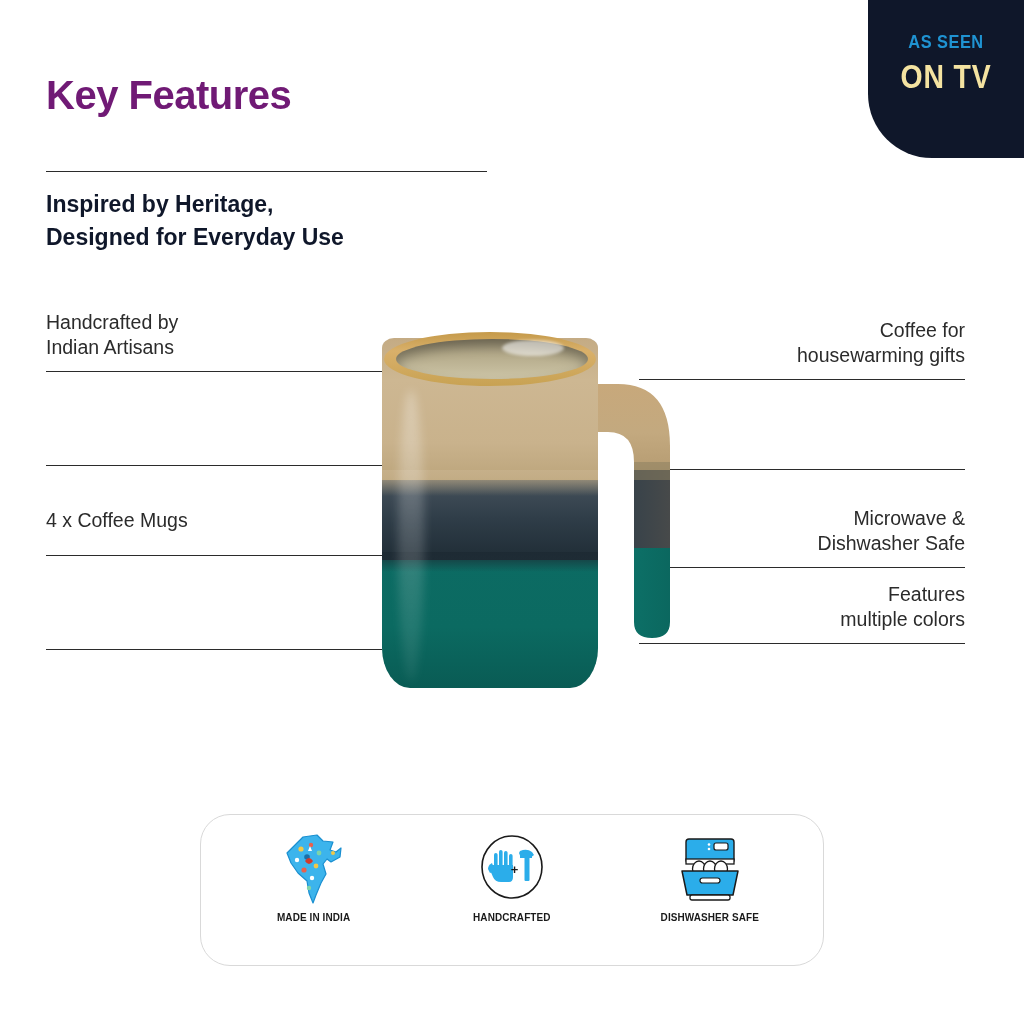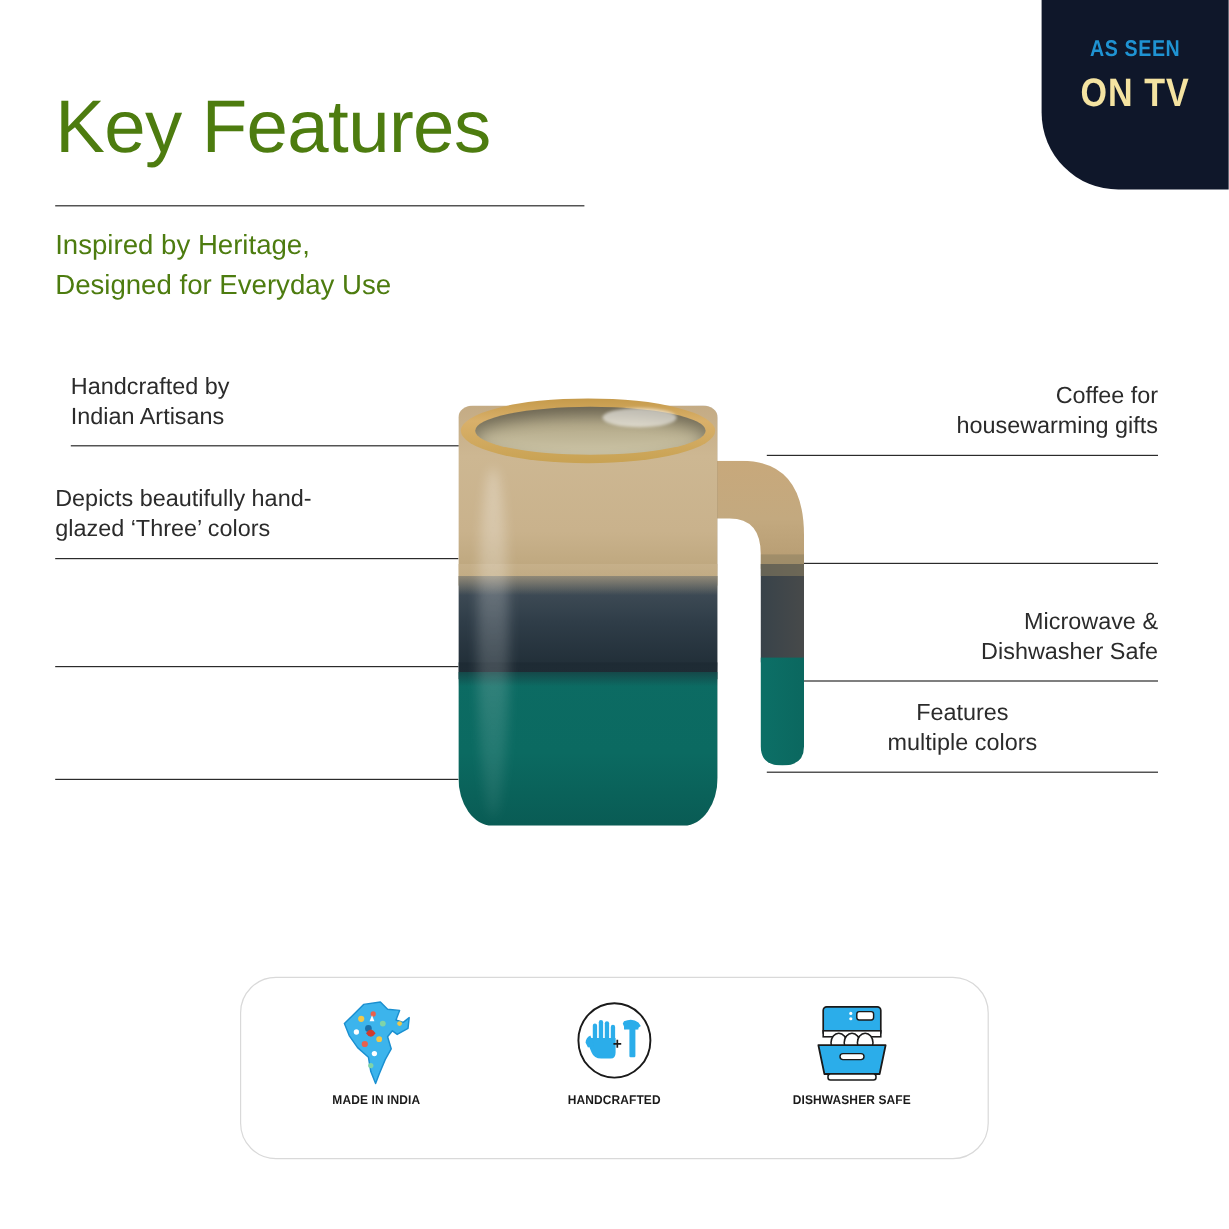--- a/index.html
+++ b/index.html
@@ -53,42 +53,42 @@
     color: #f4e3a1;
     transform: scaleX(0.86);
     line-height: 1;
   }
 
   
   #page-title {
     position: absolute;
     left: 46px;
     top: 74px;
-    font-size: 62px;
-    font-weight: 400;
+    font-size: 40px;
+    font-weight: 700;
     letter-spacing: -0.5px;
-    color: #4d7c0f;
+    color: #701a75;
     line-height: 1.05;
   }
   #title-rule {
     position: absolute;
     left: 46px;
     top: 171px;
     width: 441px;
     height: 1px;
     background: #2b2b2b;
   }
   #subtitle {
     position: absolute;
     left: 46px;
     top: 188px;
     font-size: 23px;
-    font-weight: 400;
+    font-weight: 700;
     line-height: 1.42;
-    color: #4d7c0f;
+    color: #0f172a;
     white-space: pre-line;
   }
 
   
   .feature {
     position: absolute;
     box-sizing: border-box;
   }
   .feature .ftext {
     font-size: 19.5px;
@@ -101,30 +101,30 @@
     left: 0;
     right: 0;
     bottom: 0;
     height: 1.3px;
     background: #2b2b2b;
   }
   .feature.left { left: 46px; text-align: left; }
   .feature.right { right: 59px; text-align: right; }
 
   
-  #feat-l0 { top: 310px; width: 336px; height: 62px; margin-left: 13px; }
+  #feat-l0 { top: 310px; width: 336px; height: 62px; }
   #feat-l1 { top: 404px; width: 336px; height: 62px; }
   #feat-l2 { top: 508px; width: 336px; height: 48px; }
   #feat-l3 { top: 588px; width: 336px; height: 62px; }
 
   
   #feat-r0 { top: 318px; width: 326px; height: 62px; }
   #feat-r1 { top: 408px; width: 326px; height: 62px; }
   #feat-r2 { top: 506px; width: 326px; height: 62px; }
-  #feat-r3 { top: 582px; width: 326px; height: 62px; text-align: center; }
+  #feat-r3 { top: 582px; width: 326px; height: 62px; }
 
   
   #mug {
     position: absolute;
     left: 382px;
     top: 332px;
     width: 330px;
     height: 362px;
   }
   
@@ -272,25 +272,24 @@
 <div id="title-rule"></div>
 <div id="subtitle">Inspired by Heritage,
 Designed for Everyday Use</div>
 
 <div class="feature left" id="feat-l0">
   <div class="ftext">Handcrafted by
 Indian Artisans</div>
   <div class="frule"></div>
 </div>
 <div class="feature left" id="feat-l1">
-  <div class="ftext">Depicts beautifully hand-
-glazed ‘Three’ colors</div>
   <div class="frule"></div>
 </div>
 <div class="feature left" id="feat-l2">
+  <div class="ftext">4 x Coffee Mugs</div>
   <div class="frule"></div>
 </div>
 <div class="feature left" id="feat-l3">
   <div class="frule"></div>
 </div>
 
 <div class="feature right" id="feat-r0">
   <div class="ftext">Coffee for
 housewarming gifts</div>
   <div class="frule"></div>

